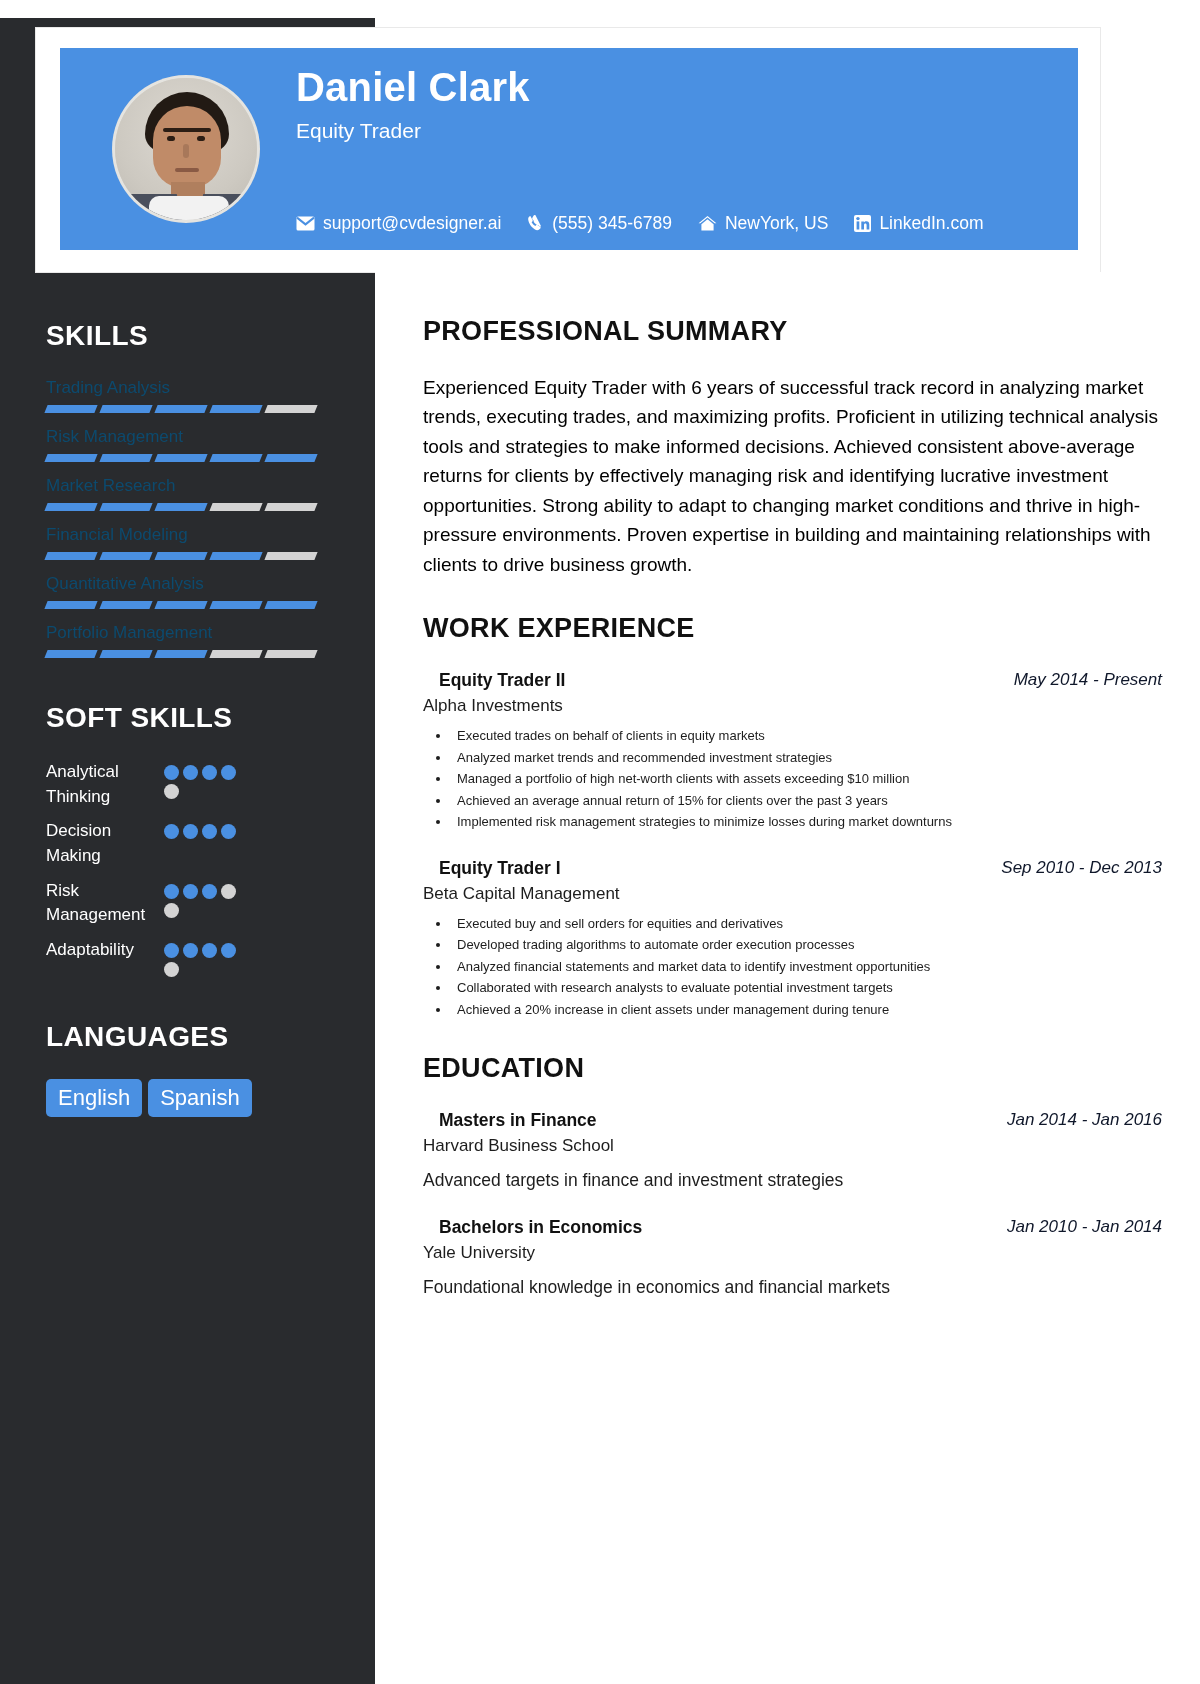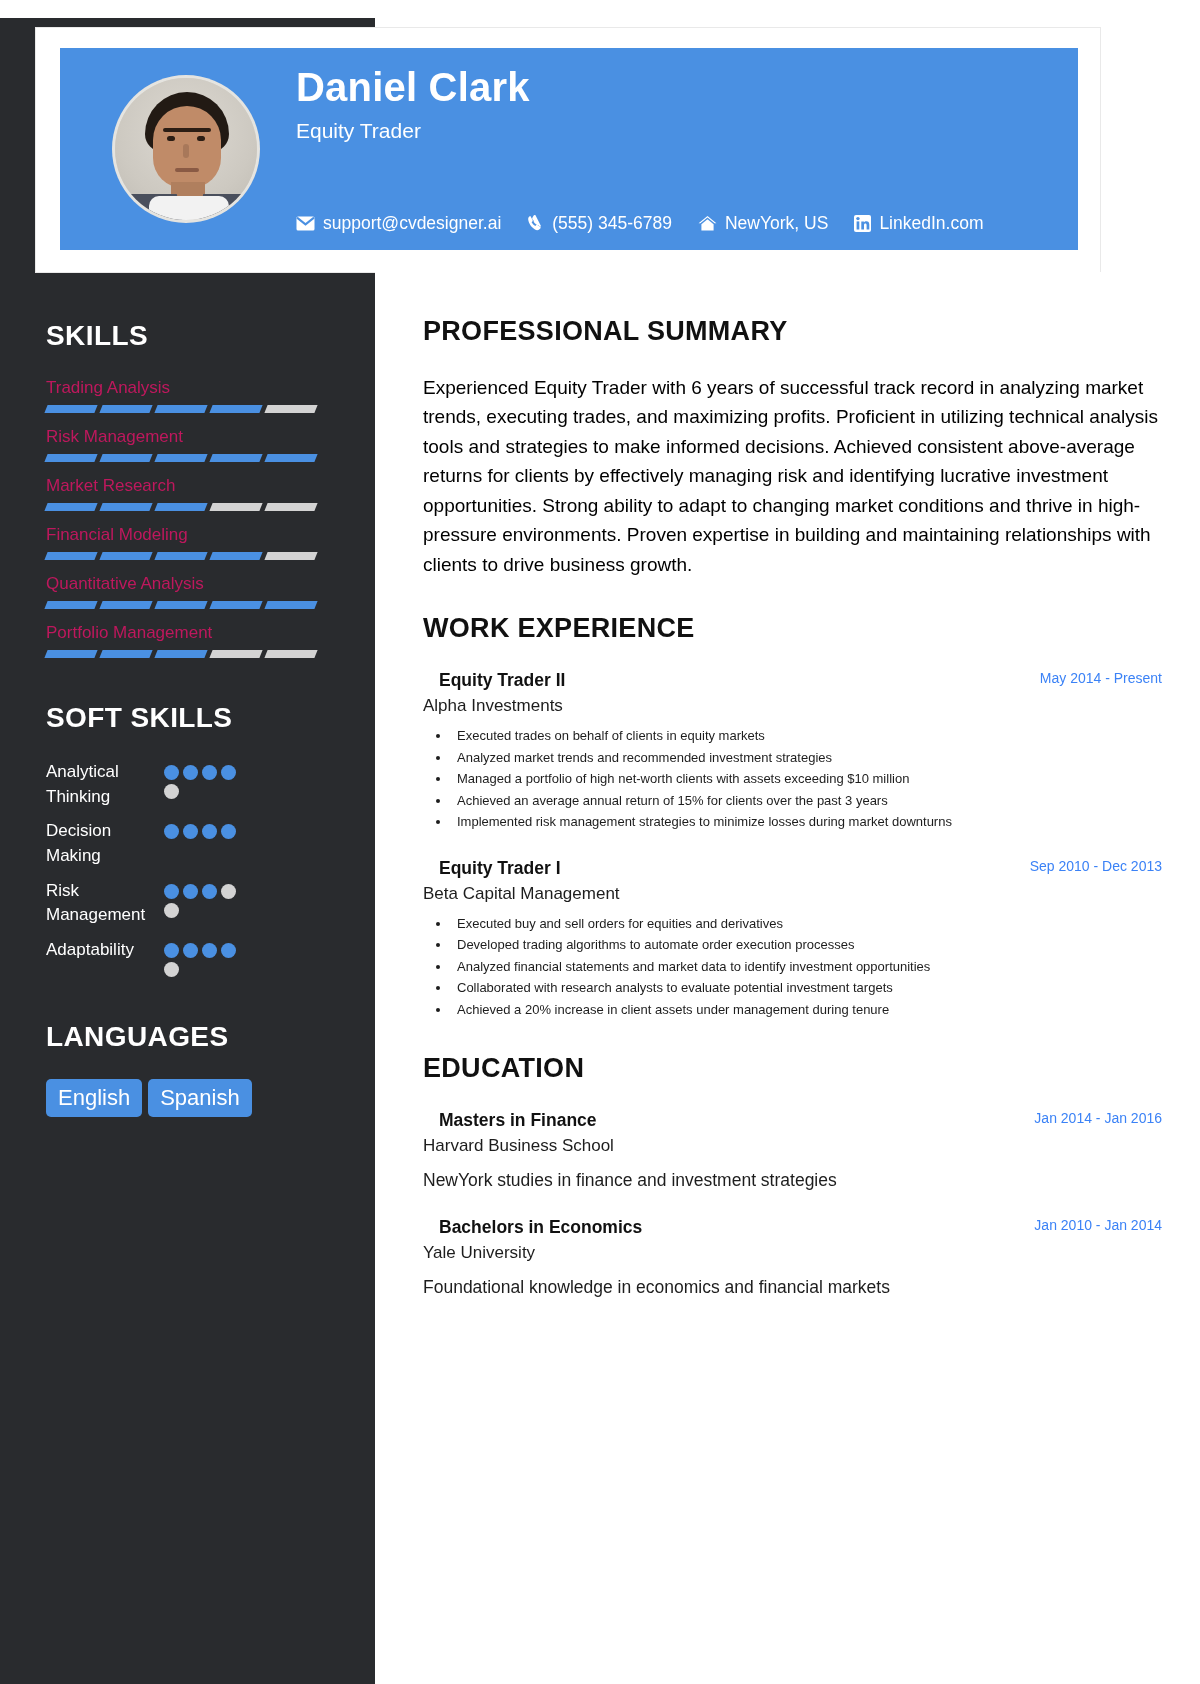--- a/index.html
+++ b/index.html
@@ -74,21 +74,21 @@
     position:absolute; left:0; top:272px; width:375px;
     padding:48px 46px 0 46px; color:#ffffff;
   }
   .side-h{
     font-size:28px; font-weight:bold; letter-spacing:.4px;
     margin-bottom:26px;
   }
   .side-h.gap{ margin-top:44px; }
 
   .skill{ margin-bottom:4px; }
-  .skill-name{ font-size:17px; font-weight:400; color:#be185d; margin-bottom:7px; }
+  .skill-name{ font-size:17px; font-weight:400; color:#0c4a6e; margin-bottom:7px; }
   .bar{ display:flex; gap:5px; margin-bottom:14px; }
   .seg{ width:50px; height:8px; background:#d3d3d3; transform:skewX(-22deg); }
   .seg.on{ background:#4a90e2; }
 
   
   .soft-row{ display:flex; align-items:flex-start; margin-bottom:10px; }
   .soft-name{ font-size:17px; width:118px; flex:0 0 auto; line-height:1.45; }
   .dots{ width:78px; display:flex; flex-wrap:wrap; gap:4px; padding-top:5px; }
   .dot{ width:15px; height:15px; border-radius:50%; background:#d3d3d3; }
   .dot.on{ background:#4a90e2; }
@@ -109,21 +109,21 @@
     font-size:27px; font-weight:bold; letter-spacing:.3px;
     color:#111; margin-bottom:26px;
     font-stretch:condensed;
   }
   .sec-h.sp{ margin-top:34px; }
   .summary{ font-size:19px; line-height:1.55; color:#000000; }
 
   .entry{ margin-bottom:26px; }
   .entry-top{ display:flex; justify-content:space-between; align-items:flex-start;margin-left:16px; }
   .role{ font-size:17.5px; font-weight:bold; color:#111; }
-  .dates{ font-size:14px; color:#3b82f6; white-space:nowrap; padding-left:16px; }
+  .dates{ font-size:17px; font-style:italic; color:#0f172a; white-space:nowrap; padding-left:16px; }
   .org{ font-size:17px; color:#1d1d1d; margin-top:5px; }
   ul.bul{ margin:10px 0 0 28px; }
   ul.bul li{ font-size:13px; line-height:1.5; color:#1d1d1d; margin-bottom:2px; padding-left:6px; }
   .edu-desc{ font-size:17.5px; color:#1d1d1d; margin-top:14px; }
   .edu-entry{ margin-bottom:26px; }
 </style>
 </head>
 <body>
 
 <div class="page">
@@ -350,21 +350,21 @@
       </div>
 
     <div class="sec-h sp">EDUCATION</div>
     <div id="edu-list">
         <div class="edu-entry">
           <div class="entry-top">
             <div class="role">Masters in Finance</div>
             <div class="dates">Jan 2014 - Jan 2016</div>
           </div>
           <div class="org">Harvard Business School</div>
-          <div class="edu-desc">NewYork studies in finance and investment strategies</div>
+          <div class="edu-desc">Advanced targets in finance and investment strategies</div>
         </div>
         <div class="edu-entry">
           <div class="entry-top">
             <div class="role">Bachelors in Economics</div>
             <div class="dates">Jan 2010 - Jan 2014</div>
           </div>
           <div class="org">Yale University</div>
           <div class="edu-desc">Foundational knowledge in economics and financial markets</div>
         </div>
       </div>

